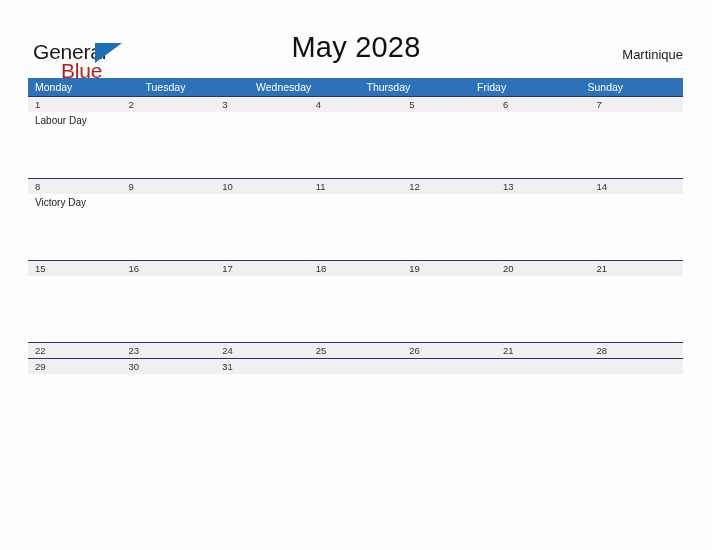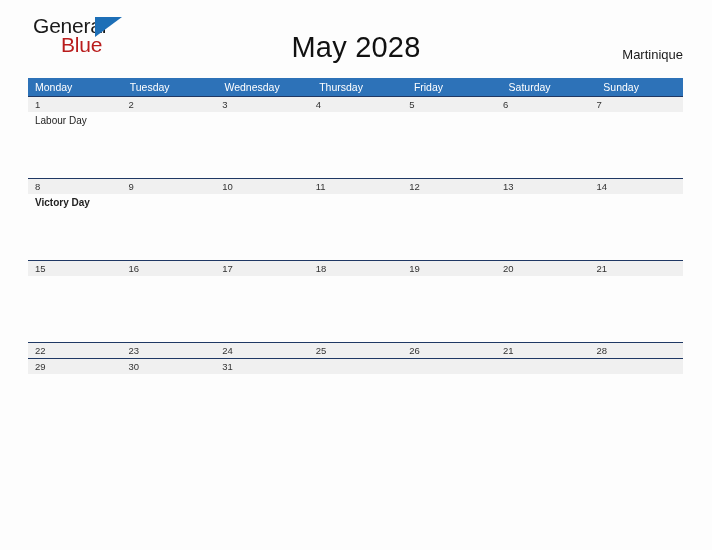--- a/index.html
+++ b/index.html
@@ -26,21 +26,21 @@
     position: absolute;
     top: 0;
     left: 0;
     width: 712px;
     height: 78px;
   }
 
   .logo {
     position: absolute;
     left: 33px;
-    top: 15px;
+    top: 41px;
     width: 110px;
     height: 42px;
     line-height: 1;
   }
   .logo-general {
     display: block;
     font-size: 21px;
     color: #1a1a1a;
     letter-spacing: -0.2px;
     position: absolute;
@@ -143,21 +143,21 @@
     padding-left: 7px;
     padding-top: 3px;
     padding-right: 4px;
     box-sizing: border-box;
     font-size: 10px;
     line-height: 11.5px;
     color: #222222;
   }
 
   .week-1 .event-band { height: 66px; }
-  .week-2 .event-band { height: 66px; font-weight: bold; }
+  .week-2 .event-band { height: 66px; }
   .week-3 .event-band { height: 66px; }
   .week-4 .event-band { height: 66px; }
   .week-5 .event-band { height: 30px; }
 </style>
 </head>
 <body>
 
 <div class="page">
 
   <div class="header">
@@ -175,21 +175,20 @@
   </div>
 
   <div class="calendar">
 
     <div class="dow-row">
       <div class="dow-cell">Monday</div>
       <div class="dow-cell">Tuesday</div>
       <div class="dow-cell">Wednesday</div>
       <div class="dow-cell">Thursday</div>
       <div class="dow-cell">Friday</div>
-      <div class="dow-cell">Saturday</div>
       <div class="dow-cell">Sunday</div>
     </div>
 
     <div class="week week-1">
       <div class="week-rule"></div>
       <div class="date-band">
         <div class="date-cell">1</div>
         <div class="date-cell">2</div>
         <div class="date-cell">3</div>
         <div class="date-cell">4</div>

